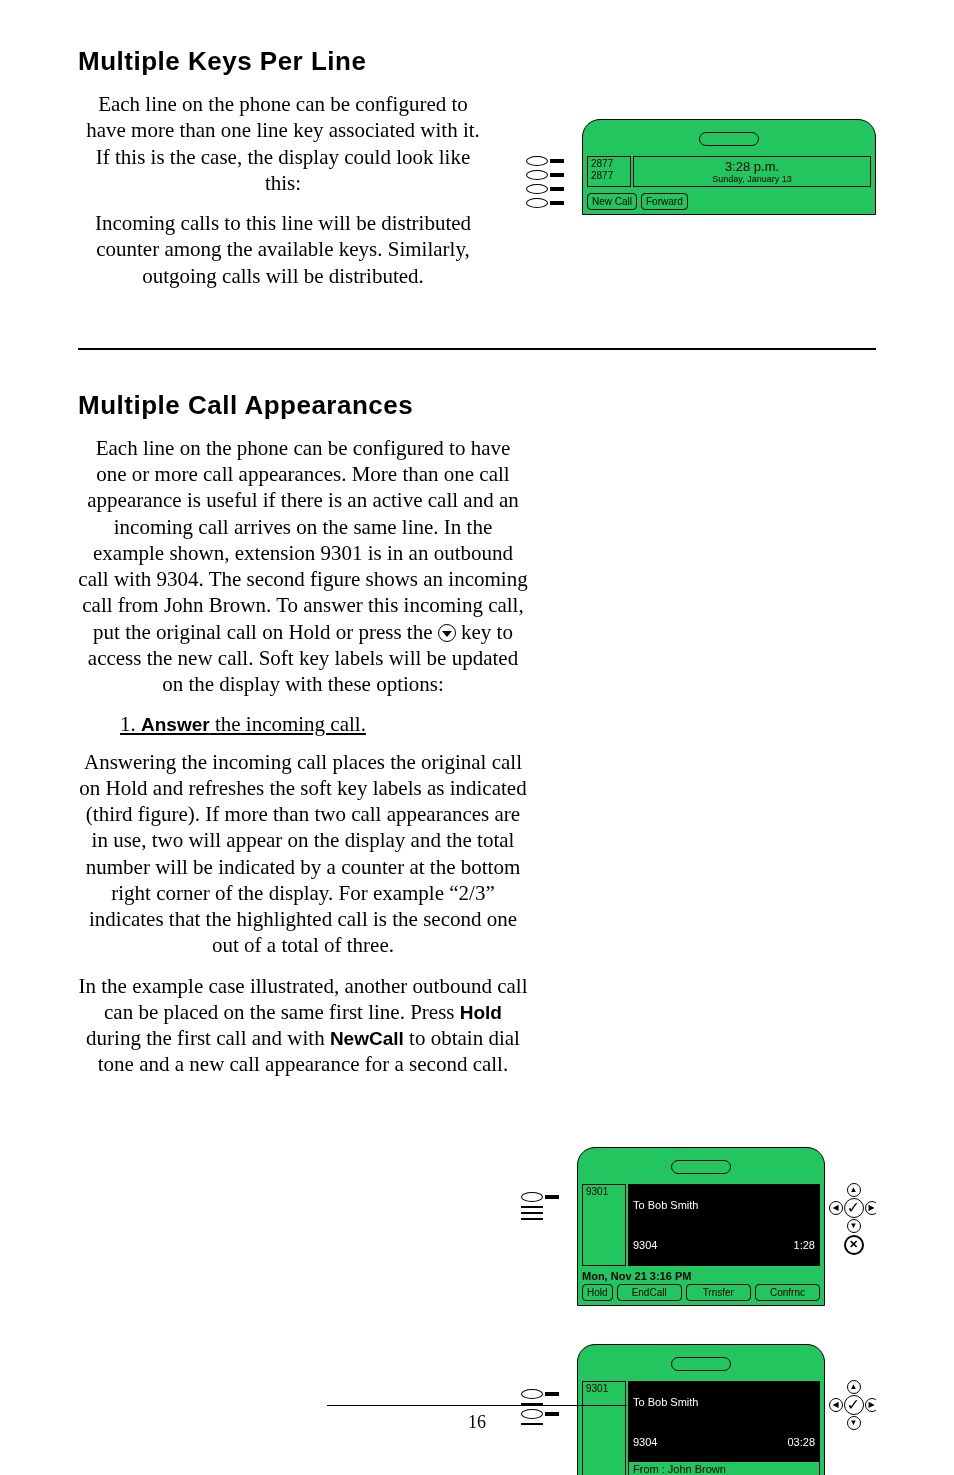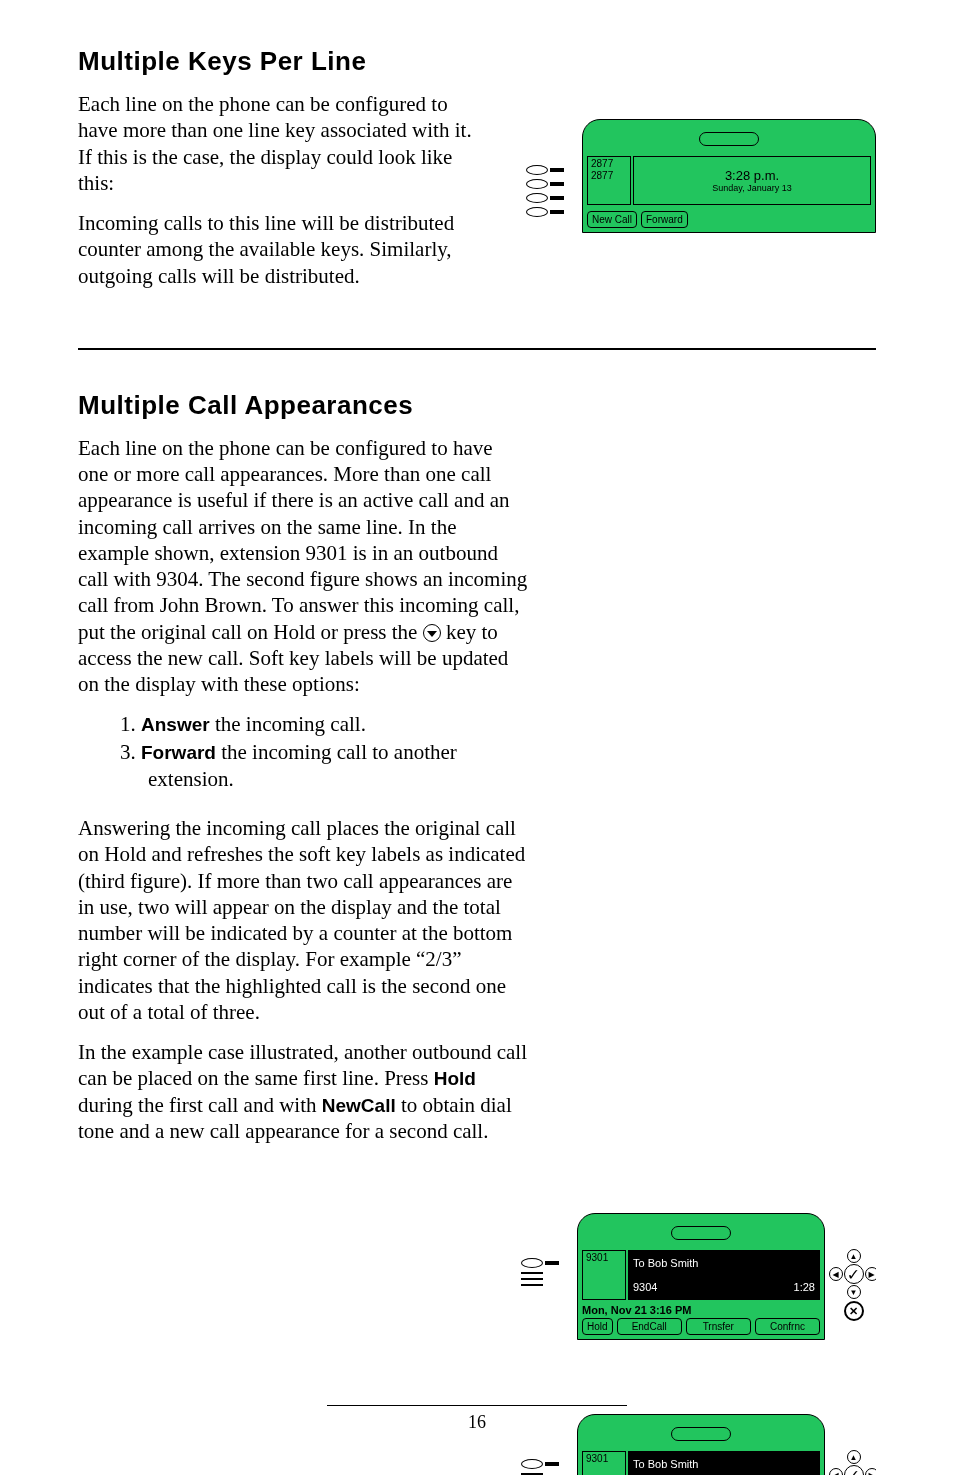--- a/index.html
+++ b/index.html
@@ -16,33 +16,34 @@
     font-family: Arial, Helvetica, sans-serif;
     font-weight: 900;
     font-size: 26px;
     letter-spacing: 0.5px;
     margin-bottom: 14px;
   }
   p {
     font-size: 21px;
     line-height: 1.25;
     margin-bottom: 14px;
+    text-align: center;
   }
   .section1 { overflow: hidden; }
   .left1 { float: left; width: 410px; }
   .fig1 { float: right; width: 350px; margin-top: 28px; }
   hr.divider {
     border: none;
     border-top: 2px solid #000;
     margin: 45px 0 40px 0;
     clear: both;
   }
   .section2 { overflow: hidden; }
   .left2 { float: left; width: 450px; }
-  ol { list-style: none; padding-left: 42px; margin-bottom: 22px; }
+  ol { list-style: none; padding-left: 42px; margin-bottom: 10px; text-decoration: underline; }
   ol li { font-size: 21px; line-height: 1.3; padding-left: 28px; text-indent: -28px;}
   .bold { font-family: Arial, Helvetica, sans-serif; font-weight: bold; font-size: 19px;}
   .circ-key {
     display: inline-block;
     width: 18px;
     height: 18px;
     border: 1.5px solid #000;
     border-radius: 50%;
     vertical-align: -3px;
     position: relative;
@@ -53,21 +54,21 @@
     left: 3px; top: 6px;
     border-left: 5px solid transparent;
     border-right: 5px solid transparent;
     border-top: 6px solid #000;
   }
   .figcol {
     float: right;
     width: 355px;
     padding-top: 55px;
   }
-  .phone-fig { position: relative; margin-bottom: 74px; }
+  .phone-fig { position: relative; margin-bottom: 38px; }
   .pagenum {
     position: absolute;
     bottom: 42px;
     left: 0; right: 0;
     text-align: center;
     font-size: 18px;
   }
   .pagenum-line {
     width: 300px;
     margin: 0 auto 6px auto;
@@ -122,27 +123,27 @@
     padding: 1px 3px;
     font-size: 10px;
     min-width: 44px;
     display: flex;
     flex-direction: column;
     gap: 1px;
   }
   .info-box {
     flex: 1;
     border: 1px solid #000;
-    padding: 11px 4px;
+    padding: 2px 4px;
     font-size: 11px;
   }
   .info-dark {
     background: #000;
     color: #fff;
-    padding: 6px 4px;
+    padding: 14px 4px;
     display: flex;
     justify-content: space-between;
   }
   .datebar {
     font-weight: bold;
     text-align: left;
     margin: 4px 0 2px 0;
     font-size: 11px;
   }
   .softkeys {
@@ -249,21 +250,20 @@
 </div>
 
 <hr class="divider">
 
 <div class="section2">
   <h2>Multiple Call Appearances</h2>
   <div class="left2">
     <p><span>Each line on the phone can be configured to have one or more call appearances.  More than one call appearance is useful if there is an active call and an incoming call arrives on the same line.  In the example shown, extension 9301 is in an outbound call with 9304.  The second figure shows an incoming call from John Brown.  To answer this incoming call, put the original call on Hold or press the </span><span class="circ-key"></span><span> key to access the new call.  Soft key labels will be updated on the display with these options:</span></p>
     <ol>
       <li><span>1.  </span><span class="bold">Answer</span><span> the incoming call.</span></li>
-      <li><span>3.  </span><span class="bold">Forward</span><span> the incoming call to another extension.</span></li>
     </ol>
     <p>Answering the incoming call places the original call on Hold and refreshes the soft key labels as indicated (third figure).  If more than two call appearances are in use, two will appear on the display and the total number will be indicated by a counter at the bottom right corner of the display.  For example “2/3” indicates that the highlighted call is the second one out of a total of three.</p>
     <p><span>In the example case illustrated,  another outbound call can be placed on the same first line.  Press </span><span class="bold">Hold</span><span> during the first call and with </span><span class="bold">NewCall</span><span> to obtain dial tone and a new call appearance for a second call.</span></p>
   </div>
 
   <div class="figcol">
 
     <div class="phone-fig small-fig">
       <div class="lcd-outer">
         <div class="linekeys">

